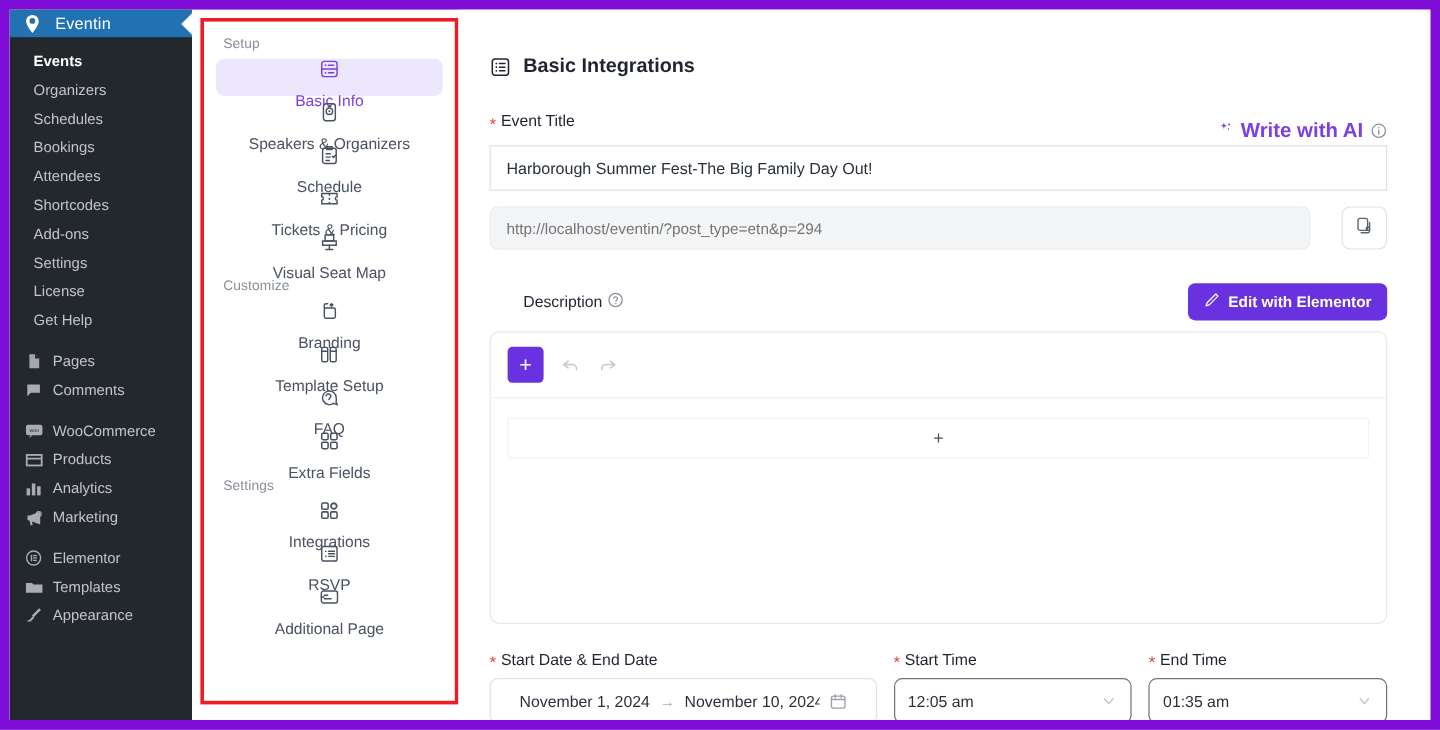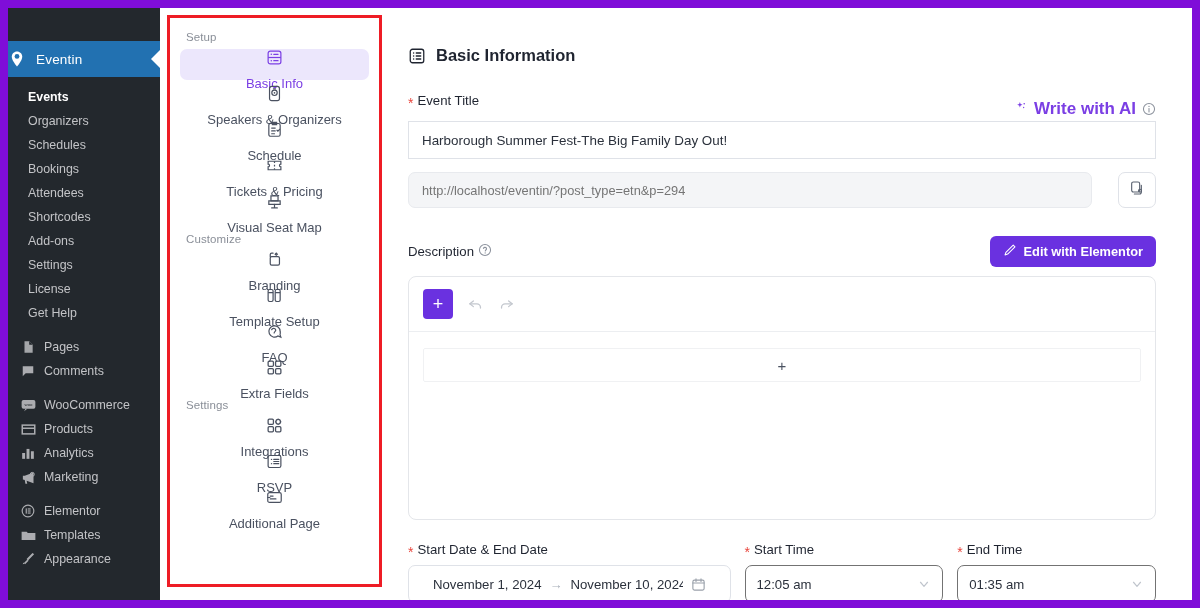--- a/index.html
+++ b/index.html
@@ -21,27 +21,27 @@
   
   .wp-sidebar {
     width: 152px;
     flex: 0 0 152px;
     background: #23282d;
     color: #c3c4c7;
     position: relative;
     height: 100%;
   }
   .wp-brand {
-    height: 36px;
+    height: 23px;
     background: #2271b1;
     display: flex;
     align-items: center;
+    padding-left: 10px;
     gap: 10px;
     position: relative;
-    margin-top: 33px;
   }
   .wp-brand .logo {
     width: 18px; height: 18px;
     display: flex; align-items: center; justify-content: center;
   }
   .wp-brand .brand-text {
     color: #ffffff;
     font-size: 13.5px;
     letter-spacing: .2px;
   }
@@ -202,20 +202,21 @@
     background: #ffffff;
     display: flex; align-items: center; justify-content: center;
   }
 
   .desc-head {
     display: flex;
     align-items: center;
     justify-content: space-between;
     margin-top: 28px;
     margin-bottom: 9px;
+    margin-left: 28px;
   }
   .elementor-btn {
     background: #6a31e0;
     color: #ffffff;
     border: none;
     border-radius: 6px;
     height: 31px;
     padding: 0 13px;
     font-size: 12.8px;
     font-weight: bold;
@@ -627,21 +628,21 @@
     <div class="panel-head">
       <span class="ic">
         <svg width="18" height="18" viewBox="0 0 24 24" fill="none" stroke="#1f2430" stroke-width="1.7">
             <rect x="3" y="3" width="18" height="18" rx="3"></rect>
             <circle cx="7.5" cy="8" r="1" fill="#1f2430" stroke="none"></circle>
             <circle cx="7.5" cy="12" r="1" fill="#1f2430" stroke="none"></circle>
             <circle cx="7.5" cy="16" r="1" fill="#1f2430" stroke="none"></circle>
             <path d="M11 8h6M11 12h6M11 16h6" stroke-linecap="round"></path>
           </svg>
       </span>
-      <span class="txt">Basic Information</span>
+      <span class="txt">Basic Integrations</span>
     </div>
 
     <div class="field-row">
       <span class="lbl">
         <span class="req">*</span>
         <span>Event Title</span>
       </span>
       <span class="ai-link">
         <span>
           <svg width="13" height="13" viewBox="0 0 24 24" fill="#7b3fe4">

